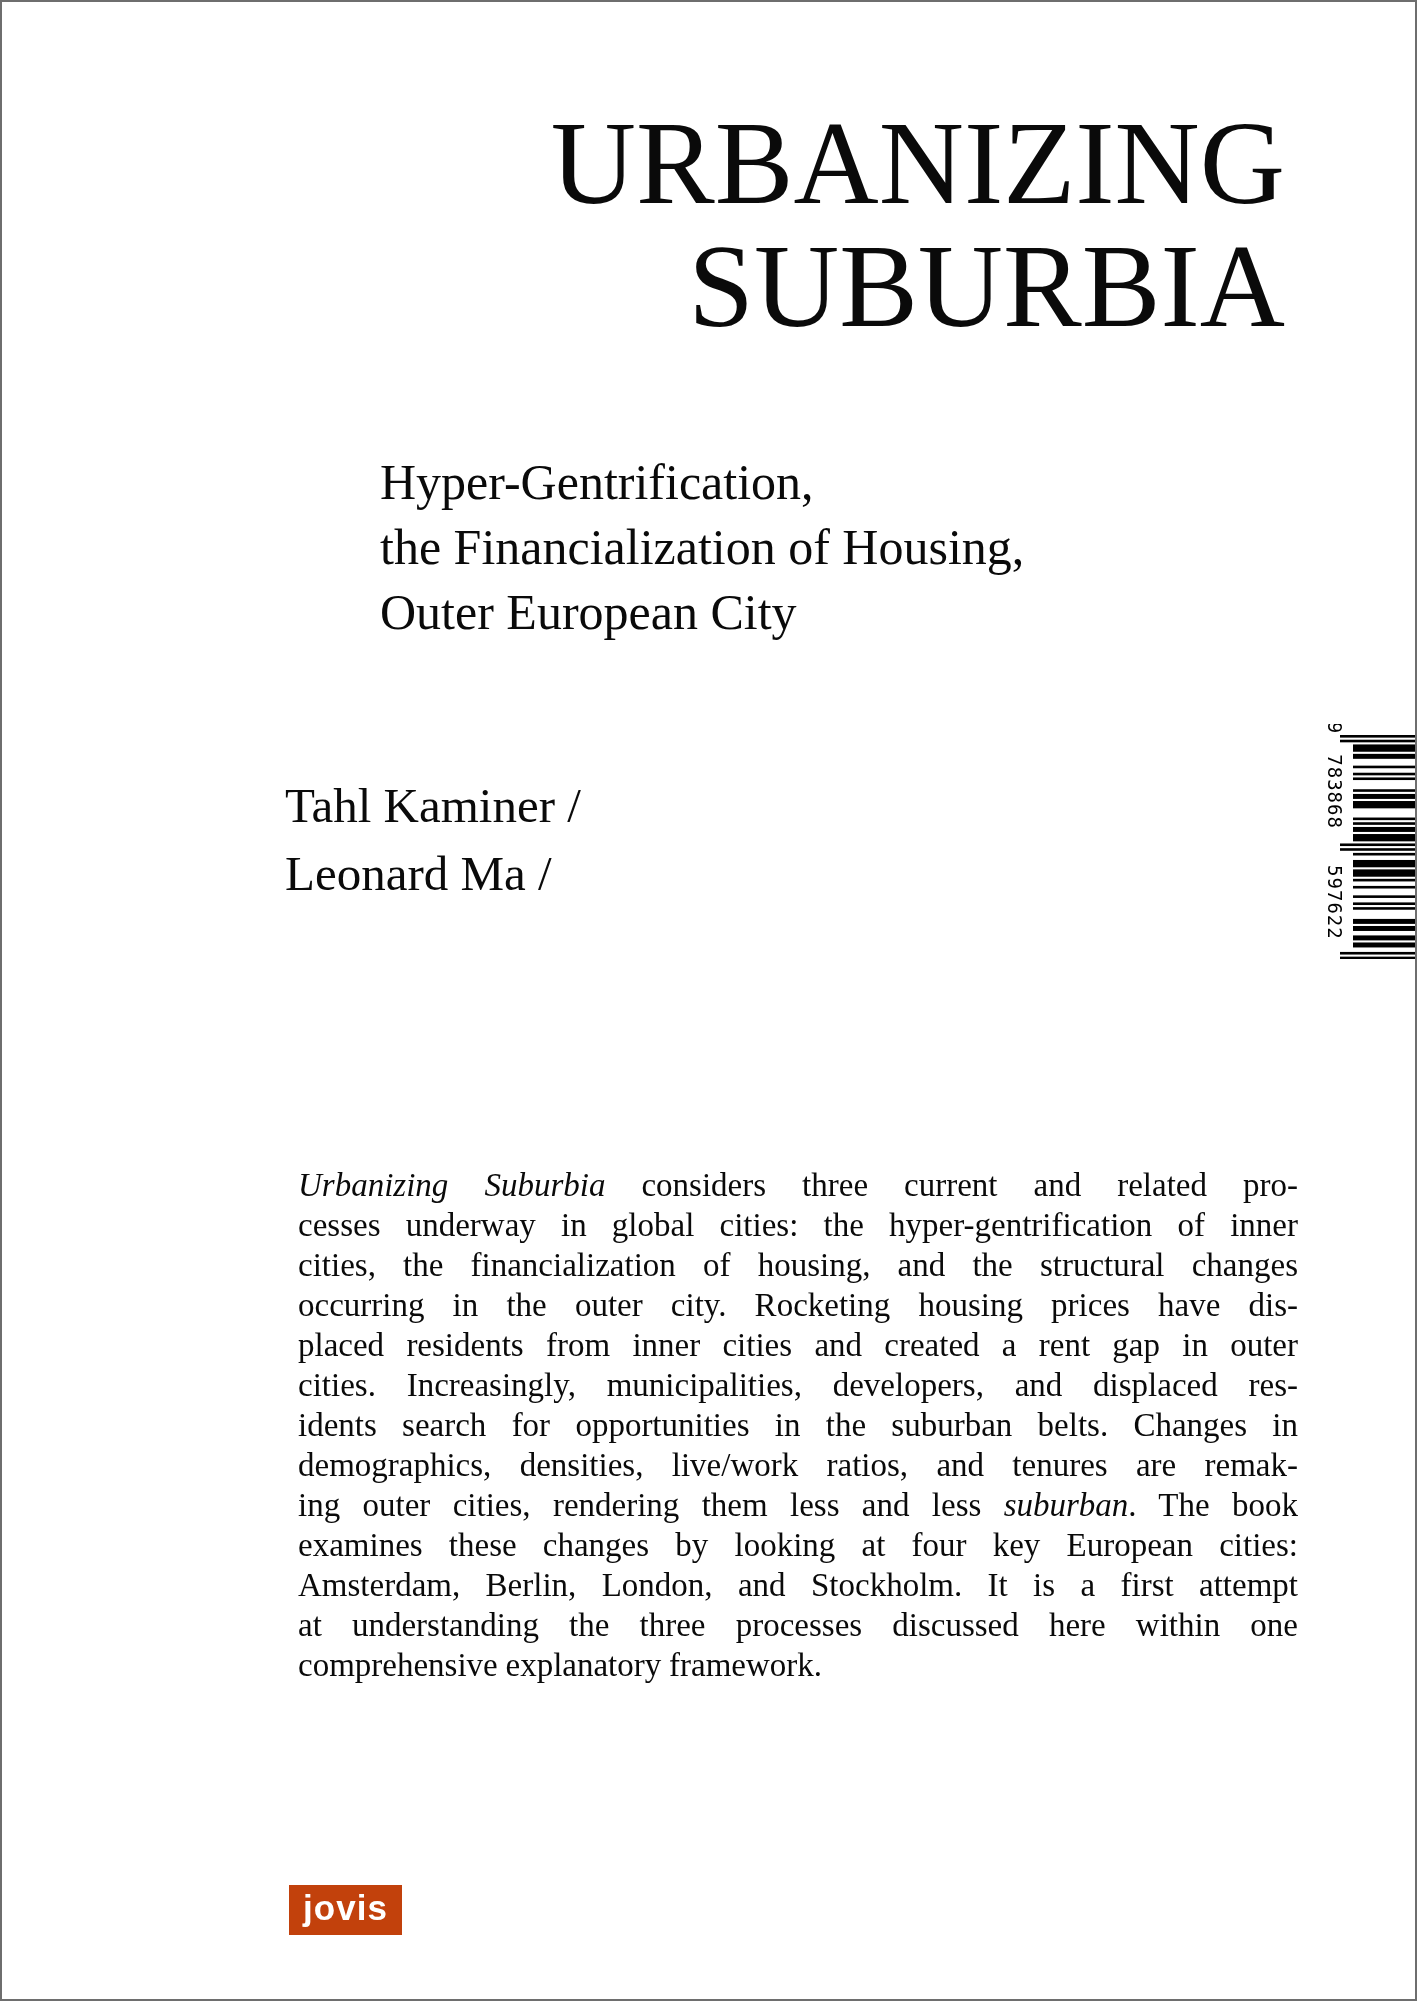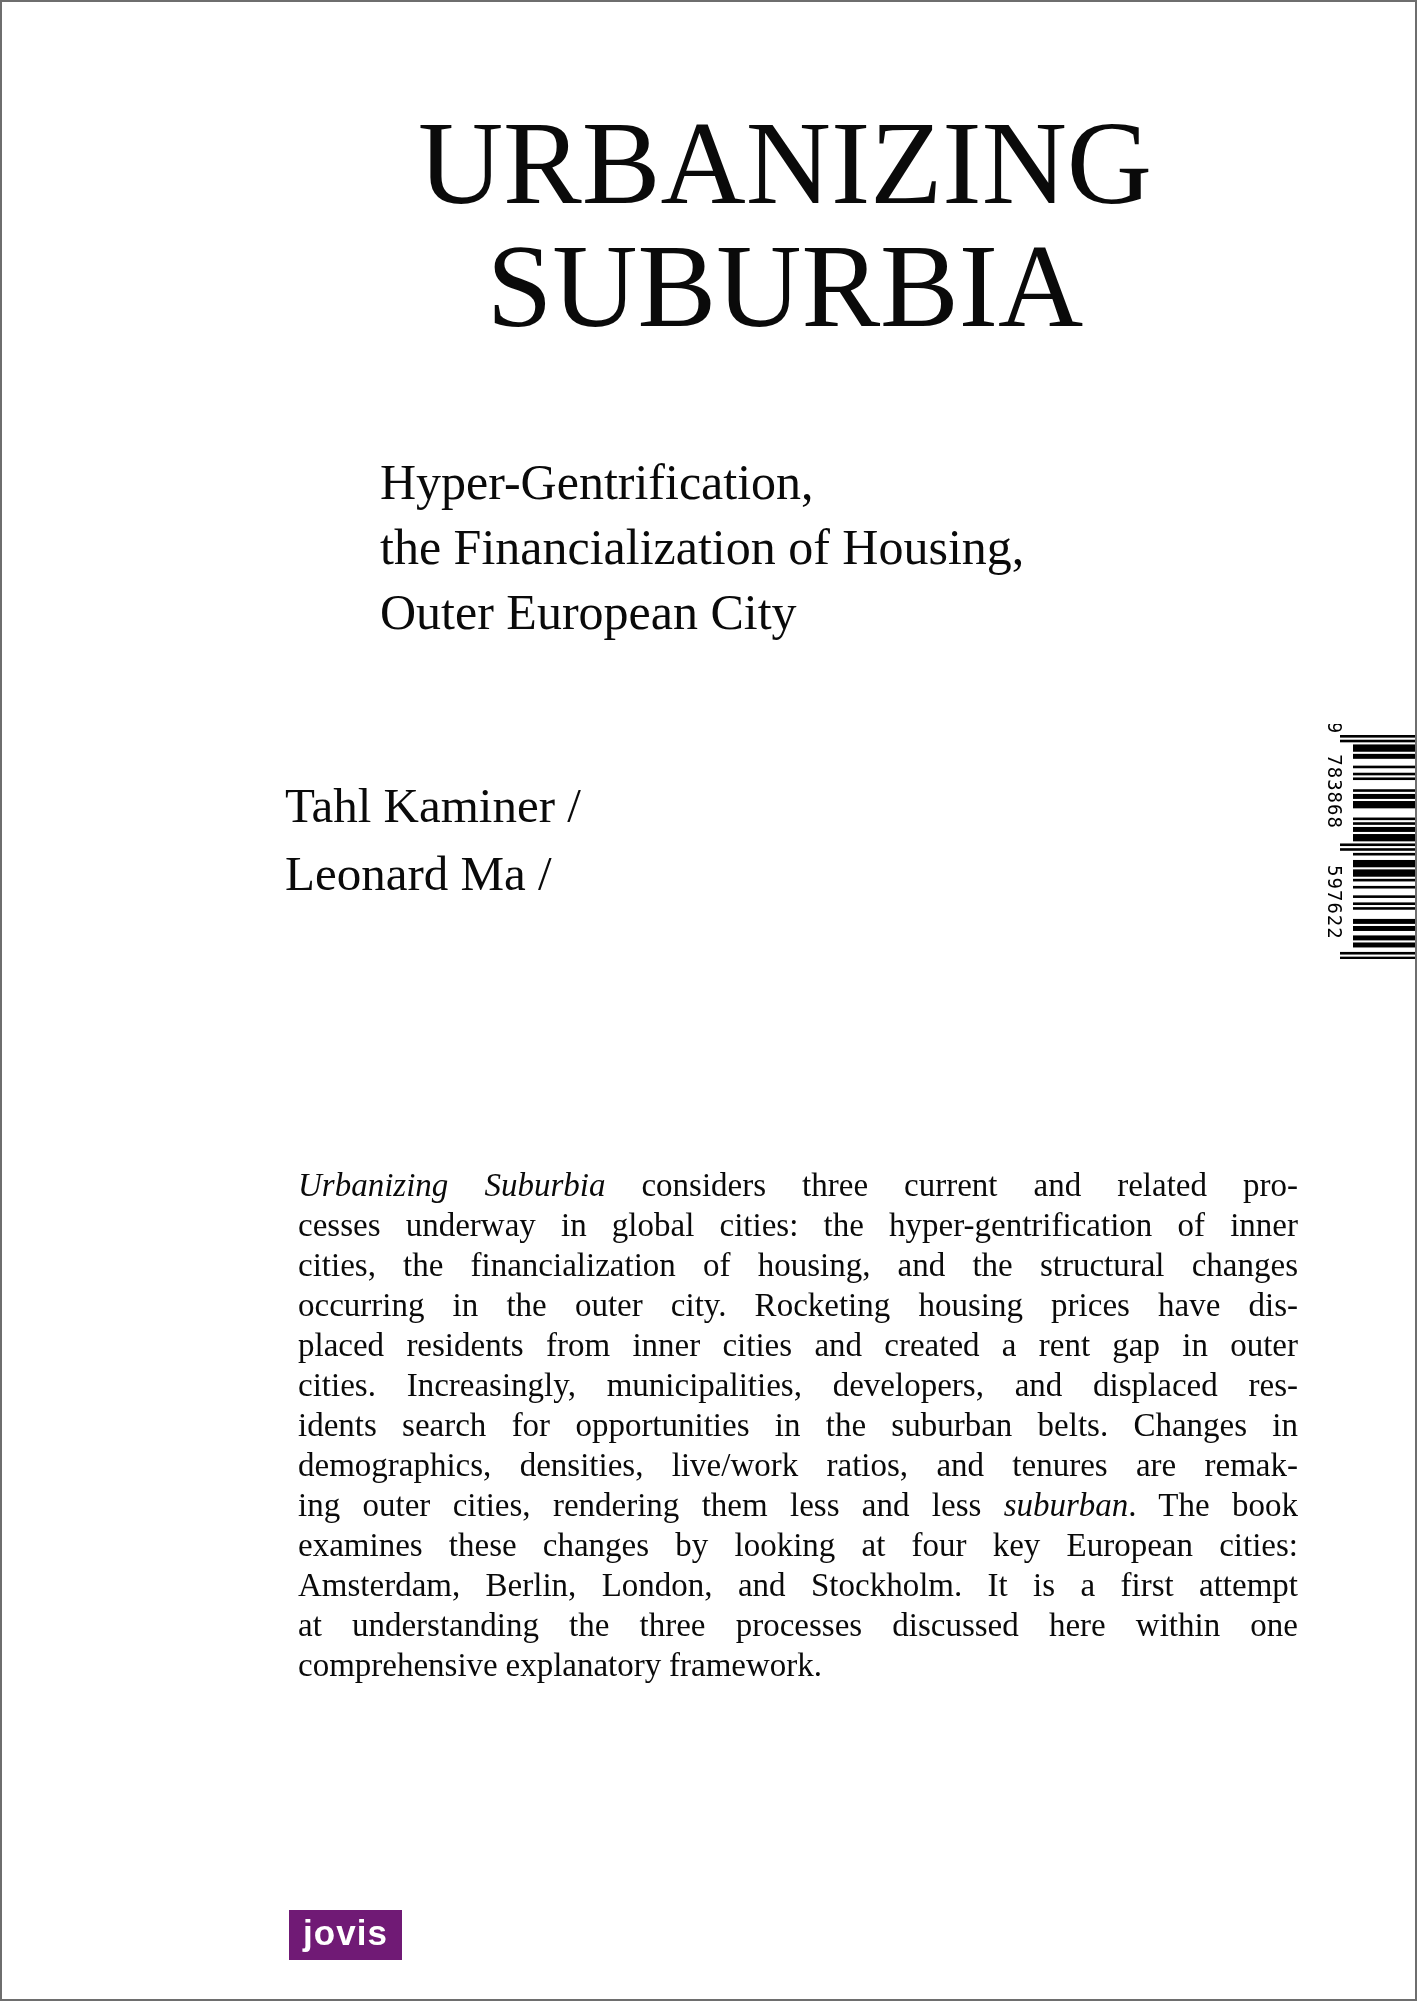--- a/index.html
+++ b/index.html
@@ -8,21 +8,21 @@
     width:1417px;height:2001px;
     box-sizing:border-box;
     background:#ffffff;
     border:2px solid #6e6e6e;
     font-family:"Liberation Serif","DejaVu Serif",serif;
     color:#0a0a0a;
     overflow:hidden;
   }
   .title{
     position:absolute;top:100px;left:283px;width:1000px;
-    text-align:center;
+    text-align:right;
     font-size:118px;line-height:123px;
     font-weight:400;
     letter-spacing:0;
     white-space:nowrap;
   }
   .subtitle{
     position:absolute;top:448px;left:378px;
     font-size:50px;line-height:65px;
     white-space:nowrap;
   }
@@ -125,17 +125,17 @@
     <div class="para-line"><span>cities. Increasingly, municipalities, developers, and displaced res-</span><span class="it"></span><span></span></div>
     <div class="para-line"><span>idents search for opportunities in the suburban belts. Changes in</span><span class="it"></span><span></span></div>
     <div class="para-line"><span>demographics, densities, live/work ratios, and tenures are remak-</span><span class="it"></span><span></span></div>
     <div class="para-line"><span>ing outer cities, rendering them less and less </span><span class="it">suburban</span><span>. The book</span></div>
     <div class="para-line"><span>examines these changes by looking at four key European cities:</span><span class="it"></span><span></span></div>
     <div class="para-line"><span>Amsterdam, Berlin, London, and Stockholm. It is a first attempt</span><span class="it"></span><span></span></div>
     <div class="para-line"><span>at understanding the three processes discussed here within one</span><span class="it"></span><span></span></div>
     <div class="para-line last"><span>comprehensive explanatory framework.</span><span class="it"></span><span></span></div>
   </div>
 
-  <div class="logo" style="background: #701a75; color: rgb(255, 255, 255); margin-top: 25px;">
+  <div class="logo" style="background: #c2410c; color: rgb(255, 255, 255);">
     <span>jovis</span>
   </div>
 
 </div>
 
 </body></html>

